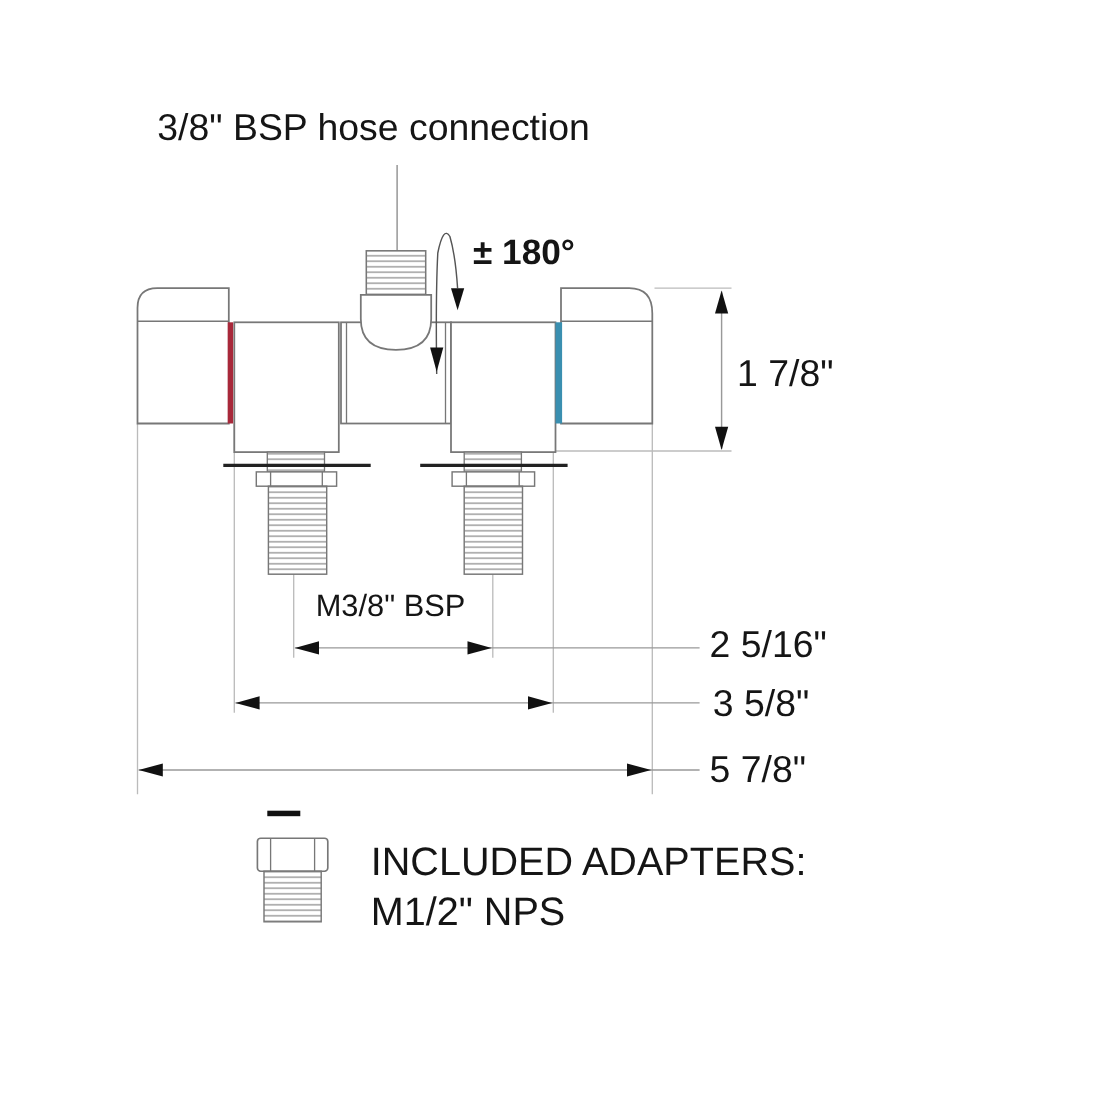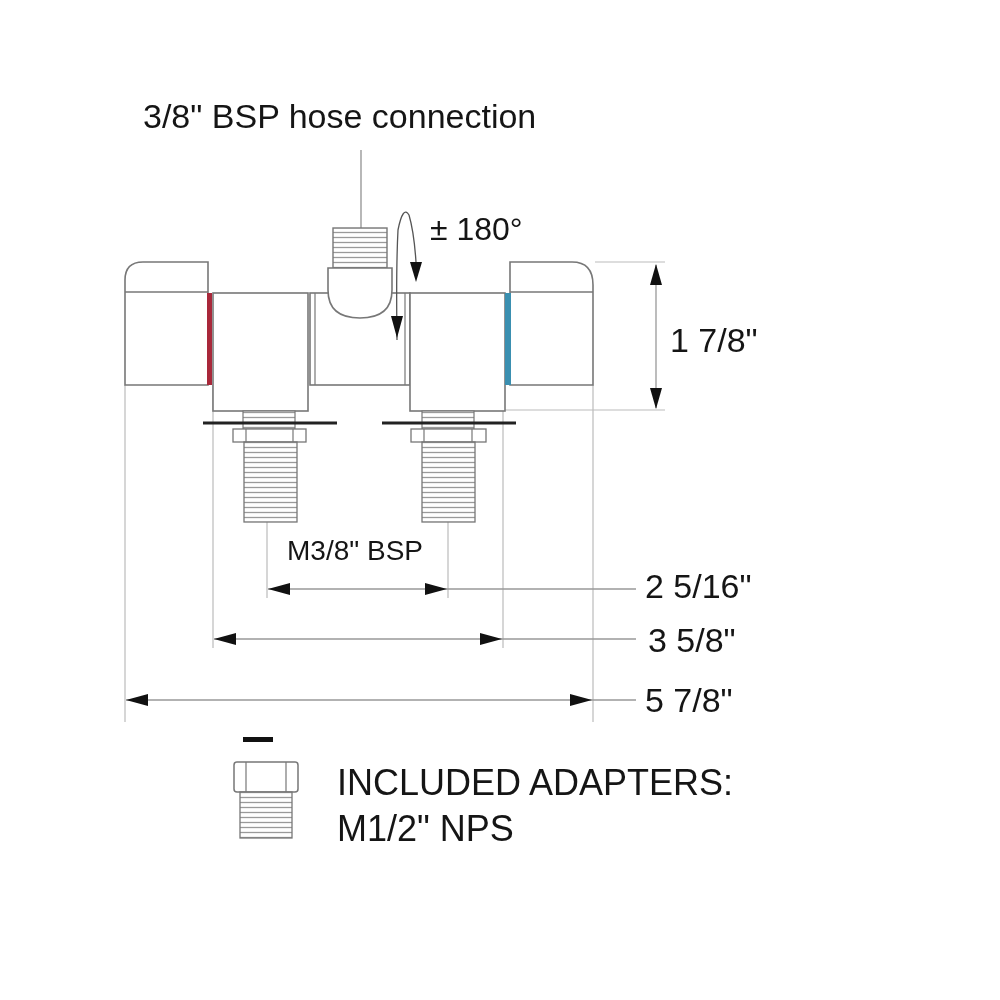--- a/index.html
+++ b/index.html
@@ -1,21 +1,21 @@
 <!DOCTYPE html>
 <html><head>
 <meta charset="utf-8">
 <style>
   html, body { margin: 0; padding: 0; background: #ffffff; }
   body { width: 1000px; height: 1000px; position: relative; overflow: hidden;
          font-family: "Liberation Sans", "DejaVu Sans", sans-serif; color: #111; }
   #drawing { position: absolute; left: 0; top: 0; width: 1000px; height: 1000px; }
   .lbl { position: absolute; white-space: nowrap; color: #151515; line-height: 1; }
   .lbl-hose { left: 143px; top: 99px; font-size: 34px; }
-  .lbl-rot { left: 430px; top: 213px; font-size: 32px; }
+  .lbl-rot { left: 430px; top: 213px; font-size: 32px; font-weight: bold; }
   .lbl-h { left: 670px; top: 323px; font-size: 34px; }
   .lbl-bsp { left: 287px; top: 537px; font-size: 28px; }
   .lbl-d1 { left: 645px; top: 569px; font-size: 34px; }
   .lbl-d2 { left: 648px; top: 623px; font-size: 34px; }
   .lbl-d3 { left: 645px; top: 683px; font-size: 34px; }
   .lbl-ad1 { left: 337px; top: 765px; font-size: 36px; text-align: right; }
   .lbl-ad2 { left: 337px; top: 811px; font-size: 36px; }
 </style>
 </head>
 <body>

